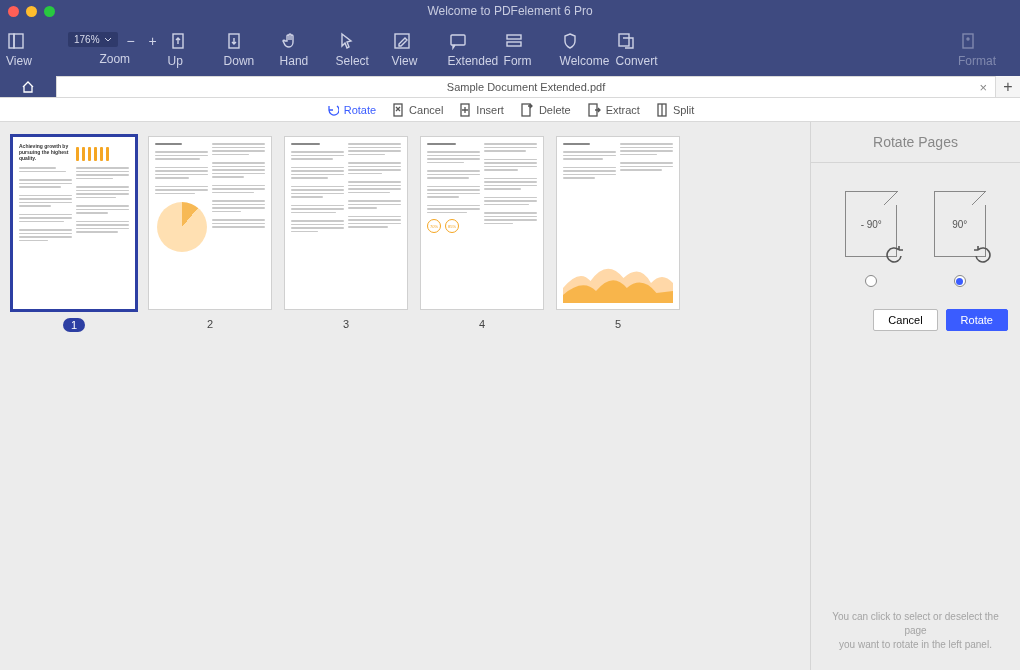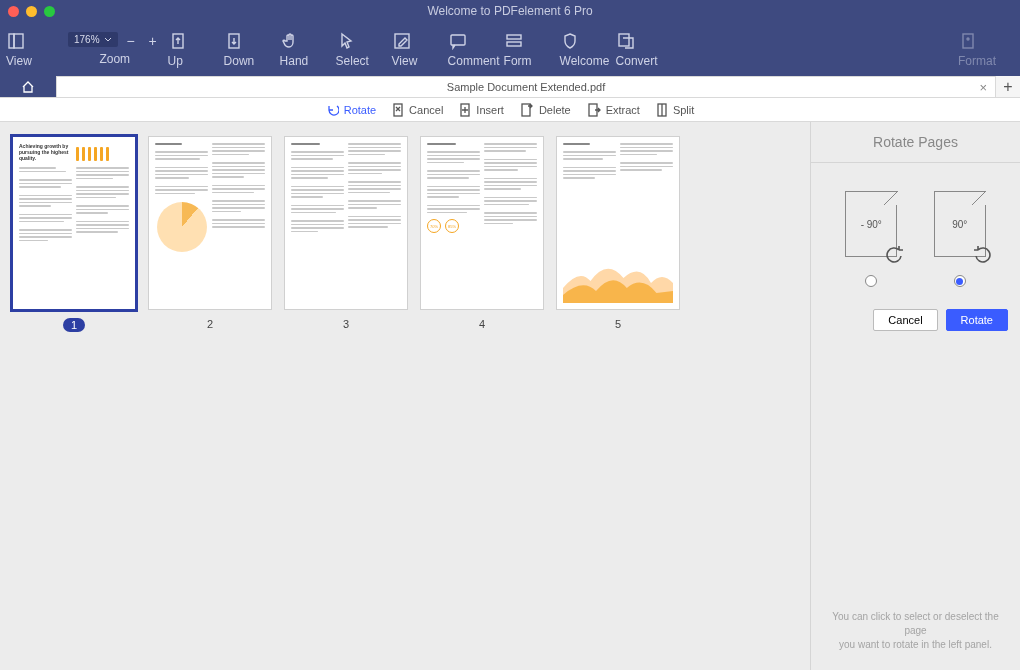--- a/index.html
+++ b/index.html
@@ -158,21 +158,21 @@
       </div>
     <span>View</span>
   </div>
   <div class="tool">
     <div class="ticon">
         <svg width="18" height="18" viewBox="0 0 18 18">
           <rect x="2" y="3" width="14" height="10" rx="1"></rect>
           <path d="M6 13l-2 3v-3"></path>
         </svg>
       </div>
-    <span>Comment</span>
+    <span>Extended</span>
   </div>
   <div class="tool">
     <div class="ticon">
         <svg width="18" height="18" viewBox="0 0 18 18">
           <rect x="2" y="3" width="14" height="4"></rect>
           <rect x="2" y="10" width="14" height="4"></rect>
         </svg>
       </div>
     <span>Form</span>
   </div>

